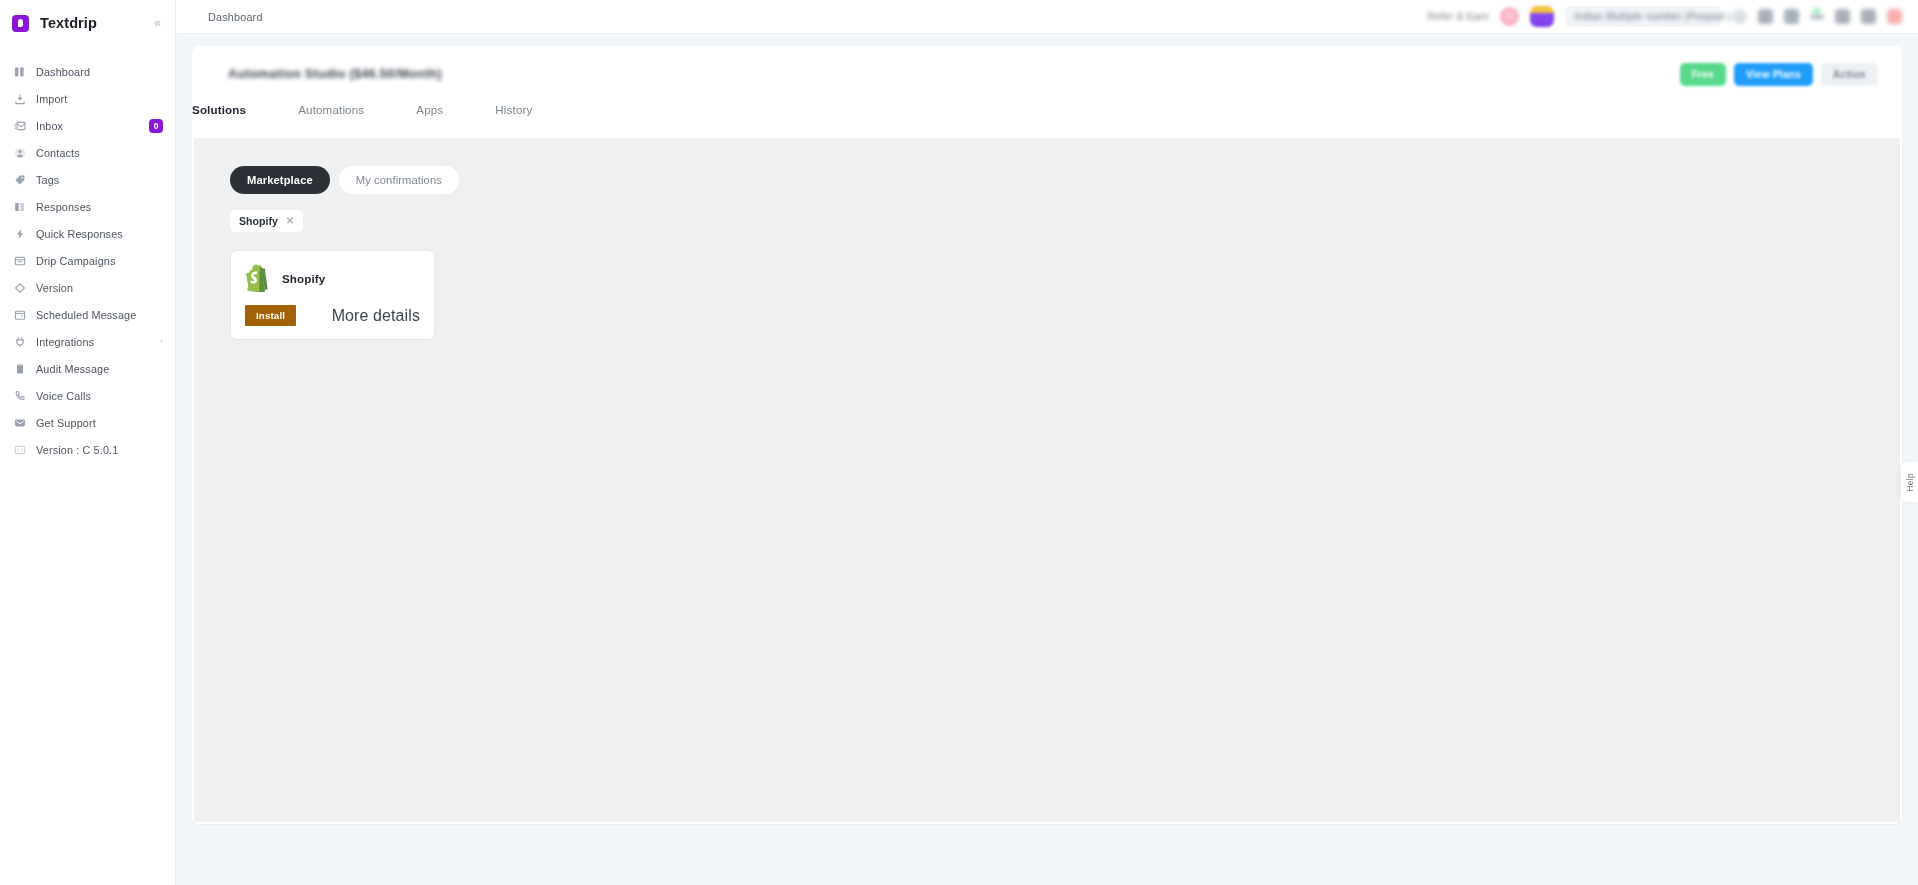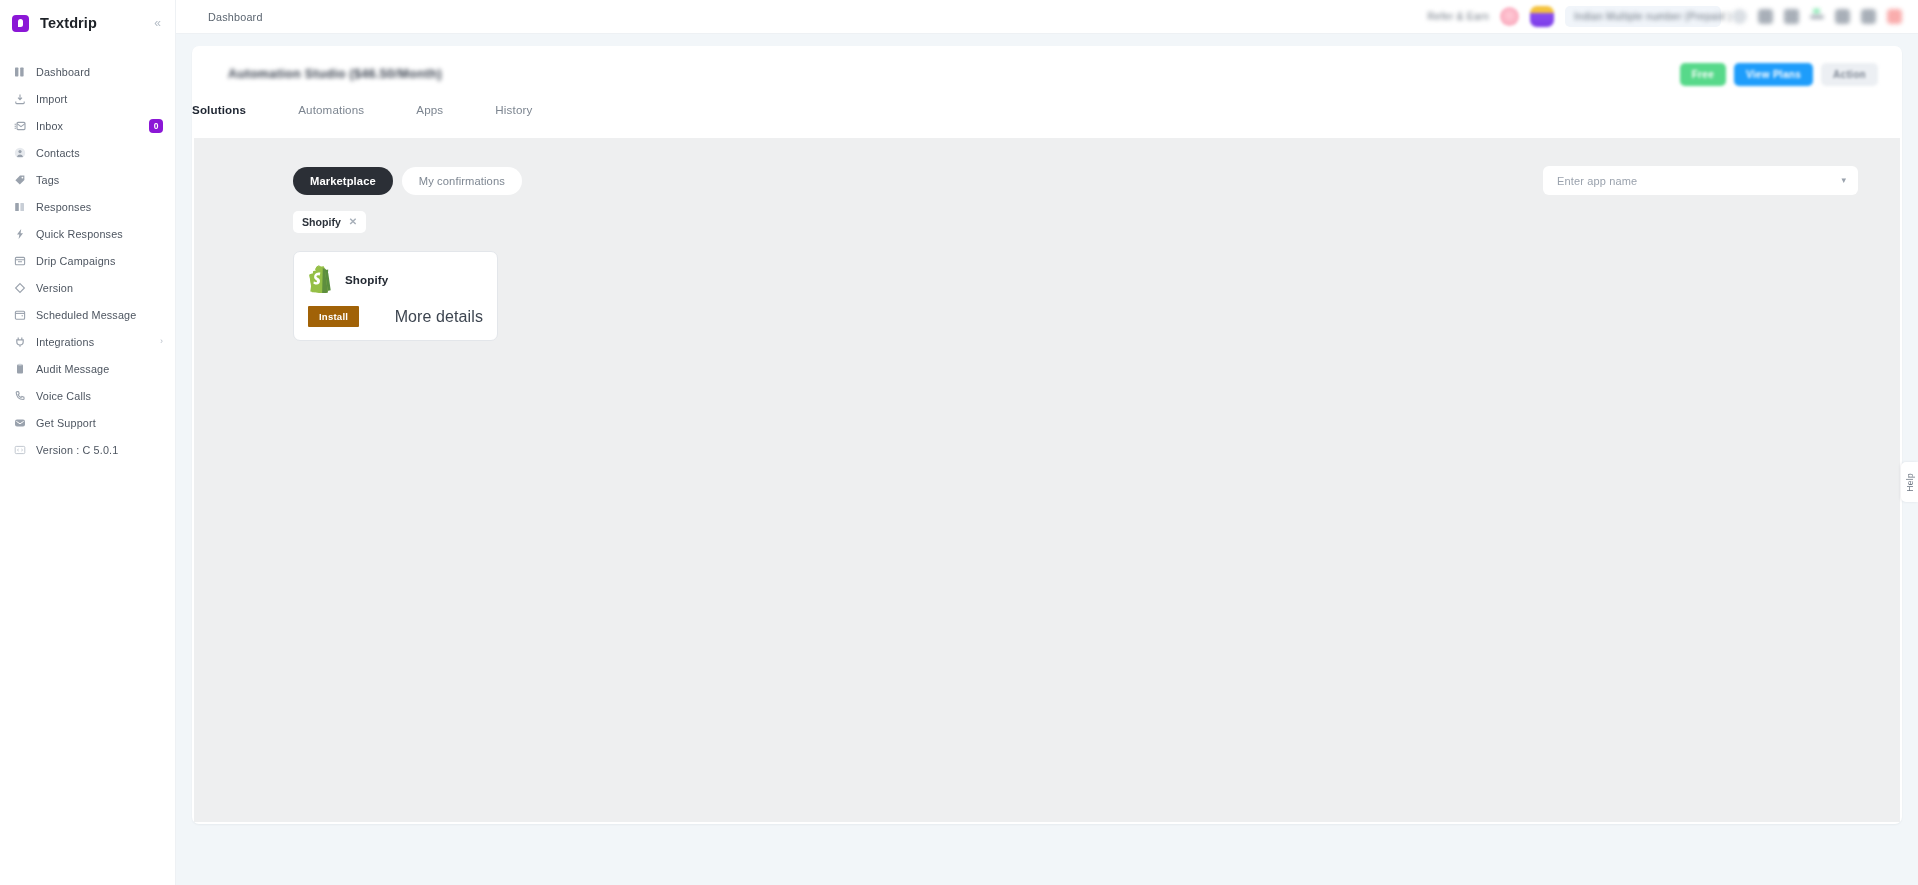--- a/index.html
+++ b/index.html
@@ -142,21 +142,21 @@
   .tab {
     font-size: 11.6px; color: #7c8590; cursor: pointer;
     letter-spacing: .15px; padding-bottom: 2px;
   }
   .tab.active { color: #1f2632; font-weight: bold; }
 
   .panel {
     flex: 1; background: #eeeff0; margin: 0 2px 2px 2px;
     padding: 28px 0 0 0; overflow: hidden;
   }
-  .panel-inner { padding: 0 42px 0 52px; position: relative; height: 100%; margin-left: 47px; }
+  .panel-inner { padding: 0 42px 0 36px; position: relative; height: 100%; }
 
   .seg-row { display: flex; align-items: center; }
   .seg {
     height: 28px; border-radius: 16px; display: flex; align-items: center;
     justify-content: center; padding: 0 17px; font-size: 11.2px;
     cursor: pointer; letter-spacing: .1px;
   }
   .seg.active { background: #2b2f36; color: #ffffff; font-weight: bold; }
   .seg.idle  { background: #ffffff; color: #7e8792; margin-left: 9px; }
 
@@ -421,26 +421,20 @@
           <span class="tab">History</span>
         </div>
 
         <div class="panel">
           <div class="panel-inner">
 
             <div class="seg-row">
               <span class="seg active">Marketplace</span>
               <span class="seg idle">My confirmations</span>
 
-              <div class="search-wrap">
-                <div class="search-box">
-                  <span class="search-ph">Enter app name</span>
-                  <span class="search-chev">▾</span>
-                </div>
-              </div>
             </div>
 
             <div class="chip-row">
               <span class="chip">
                 <span>Shopify</span>
                 <span class="chip-x">✕</span>
               </span>
             </div>
 
             <div class="card-grid">

